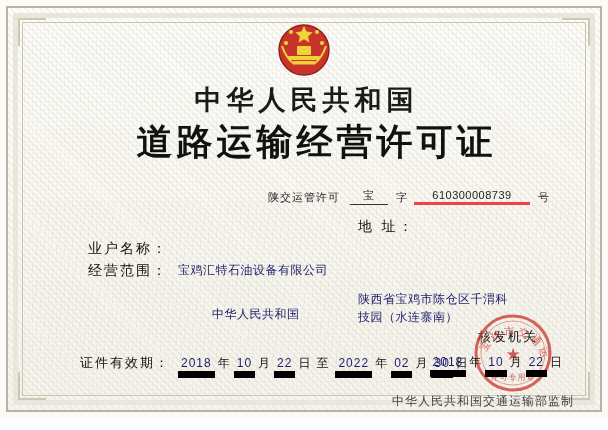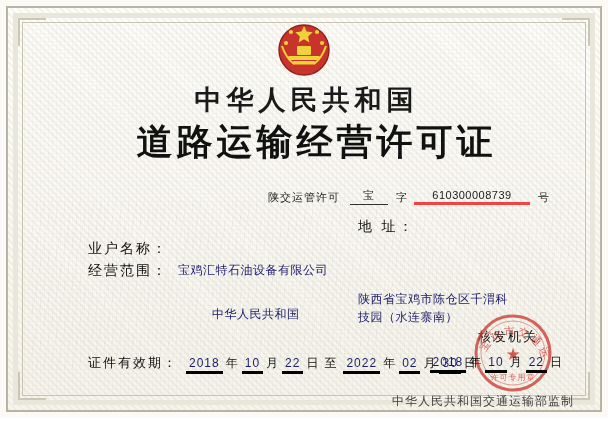--- a/index.html
+++ b/index.html
@@ -211,34 +211,34 @@
     top: 310px;
     width: 86px;
     height: 86px;
     opacity: 0.88;
   }
   .seal svg { display: block; }
 
   
   .validity-row {
     position: absolute;
-    left: 88px;
+    left: 80px;
     top: 354px;
     display: flex;
     align-items: baseline;
     font-size: 12px;
     color: #111;
     letter-spacing: 1px;
   }
   .validity-label { font-size: 13px; letter-spacing: 2px; margin-right: 6px; }
   .d-num {
     font-family: "Liberation Sans", sans-serif;
     font-size: 12px;
     color: #1b1b6b;
-    border-bottom: 3px solid #000000;
+    border-bottom: 7px solid #000000;
     padding: 0 3px 1px 3px;
     margin: 0 2px;
   }
   .d-unit { margin: 0 1px; font-size: 12px; }
   .d-sep { margin: 0 4px; font-size: 12px; }
 
   
   .footer {
     position: absolute;
     right: 34px;

